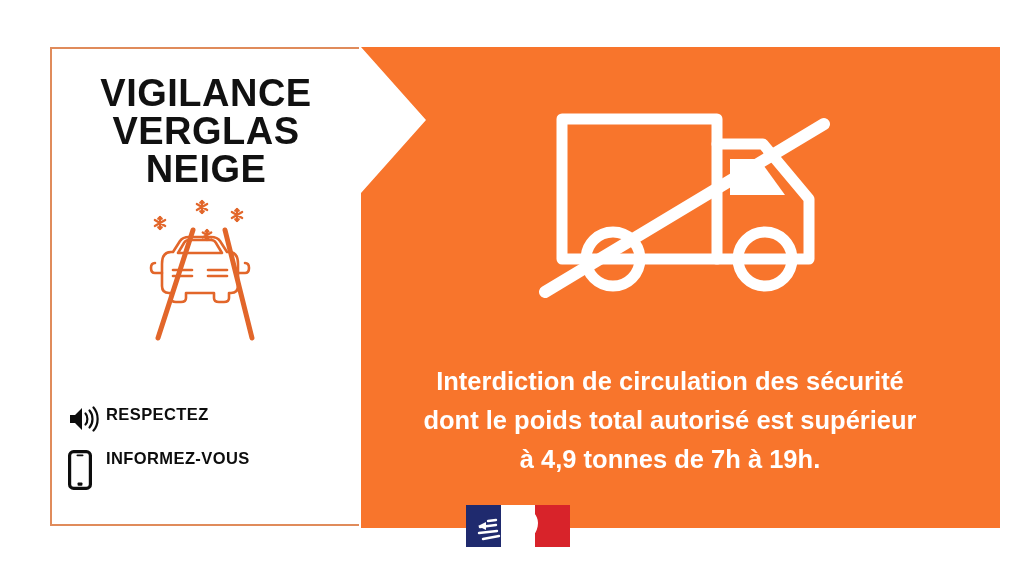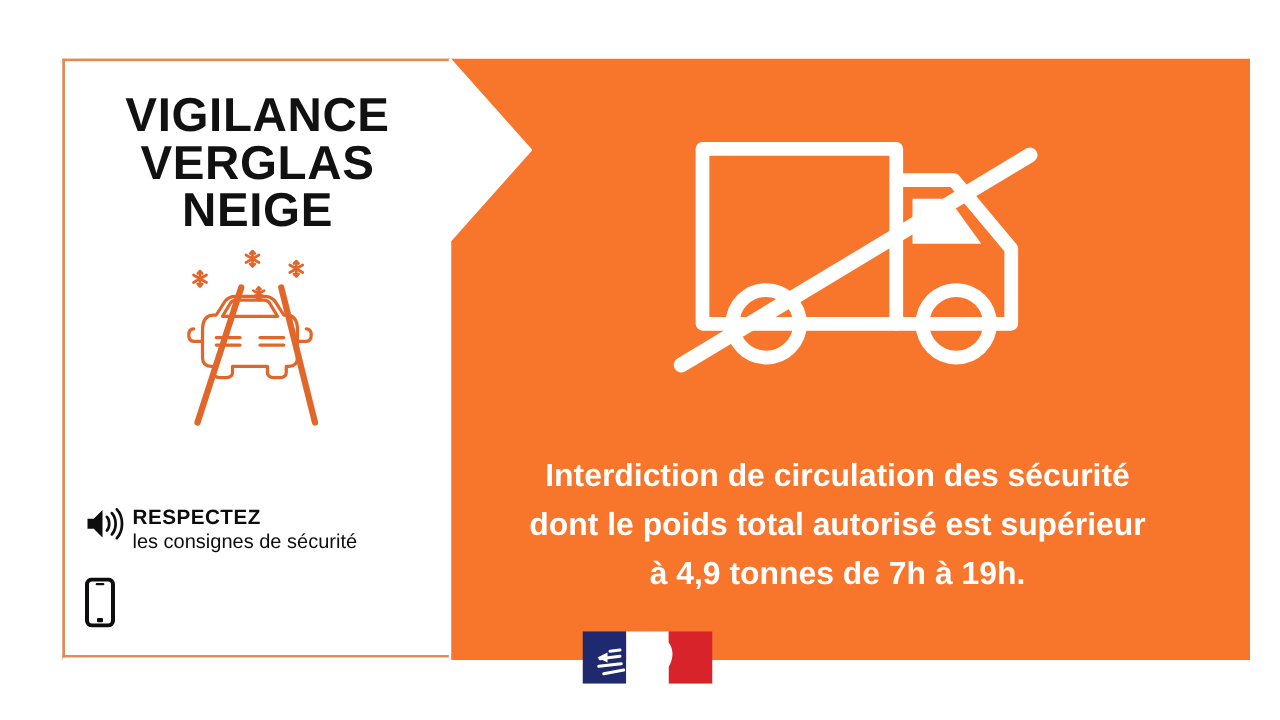--- a/index.html
+++ b/index.html
@@ -201,33 +201,33 @@
       <div class="advice-icon">
         <svg width="32" height="26" viewBox="0 0 32 26" xmlns="http://www.w3.org/2000/svg">
           <path d="M2 9 L7 9 L14 2 L14 24 L7 17 L2 17 Z" fill="#0d0d0d"></path>
           <path d="M17.5 7.5 C20 10 20 16 17.5 18.5" stroke="#0d0d0d" stroke-width="2.2" fill="none" stroke-linecap="round"></path>
           <path d="M21.5 4.5 C25.5 9 25.5 17 21.5 21.5" stroke="#0d0d0d" stroke-width="2.2" fill="none" stroke-linecap="round"></path>
           <path d="M25.5 1.5 C31 7.5 31 18.5 25.5 24.5" stroke="#0d0d0d" stroke-width="2.2" fill="none" stroke-linecap="round"></path>
         </svg>
       </div>
       <div class="advice-text">
         <div class="advice-head">RESPECTEZ</div>
-        <div class="advice-sub">les consignes de sécurité</div>
       </div>
     </div>
 
     <div class="advice-row">
       <div class="advice-icon">
         <svg width="24" height="40" viewBox="0 0 24 40" xmlns="http://www.w3.org/2000/svg">
           <rect x="1.6" y="1.6" width="20.8" height="36.8" rx="4" ry="4" fill="none" stroke="#0d0d0d" stroke-width="3.2"></rect>
           <rect x="8.5" y="4.4" width="7" height="1.8" rx="0.9" fill="#0d0d0d"></rect>
           <rect x="9.6" y="32.4" width="4.8" height="3.4" rx="0.8" fill="#0d0d0d"></rect>
         </svg>
       </div>
       <div class="advice-text">
+        <div class="advice-head">INFORMEZ-VOUS</div>
       </div>
     </div>
 
   </div>
 
   <div class="truck-icon">
     <svg width="320" height="230" viewBox="0 0 320 230" fill="none" xmlns="http://www.w3.org/2000/svg">
       <g stroke="#ffffff" stroke-width="11" fill="none" stroke-linejoin="round" stroke-linecap="round">
 
         <path d="M35 27 L190 27 L190 167 L35 167 Z"></path>

